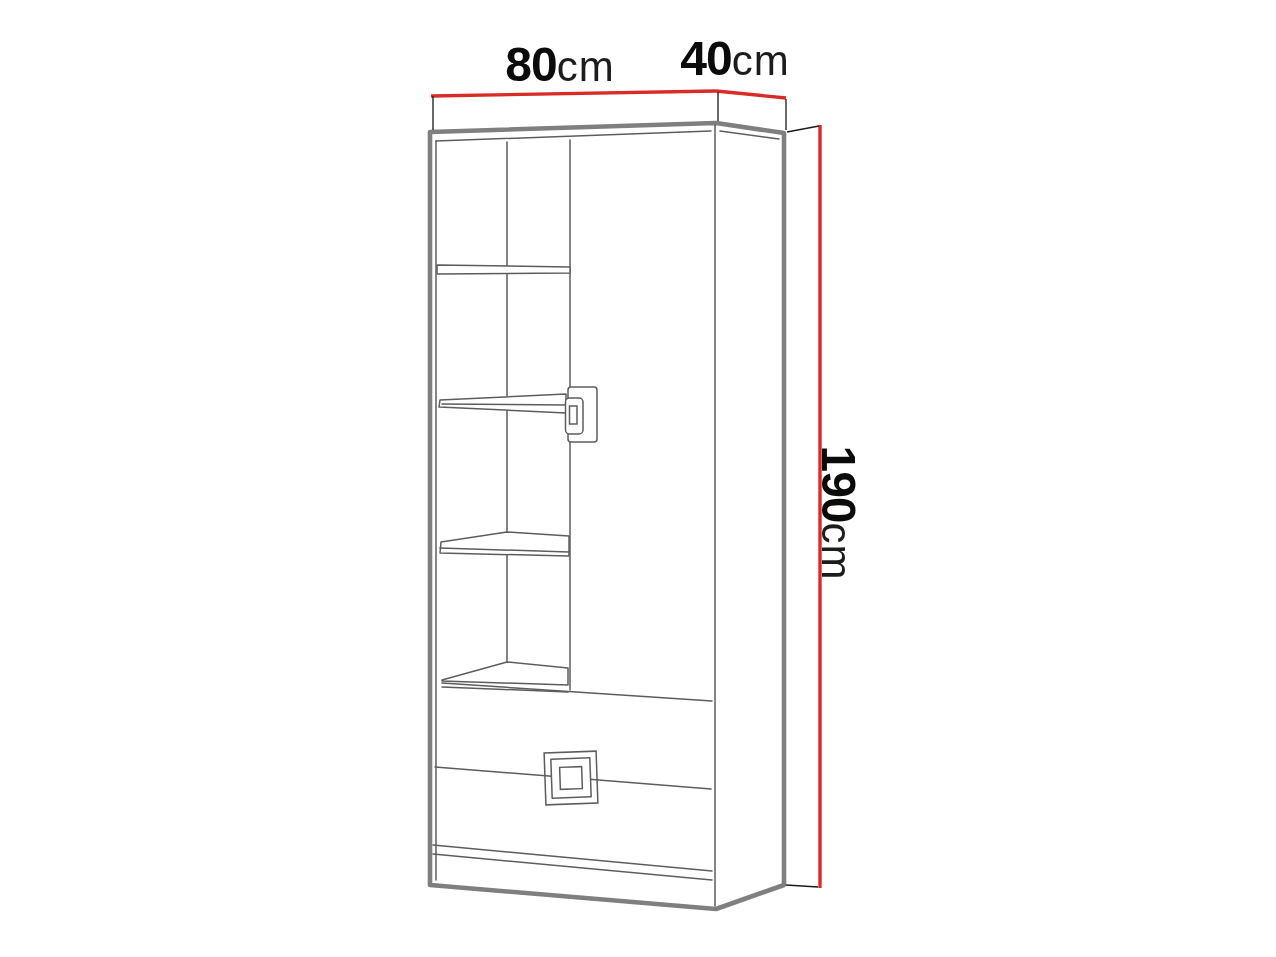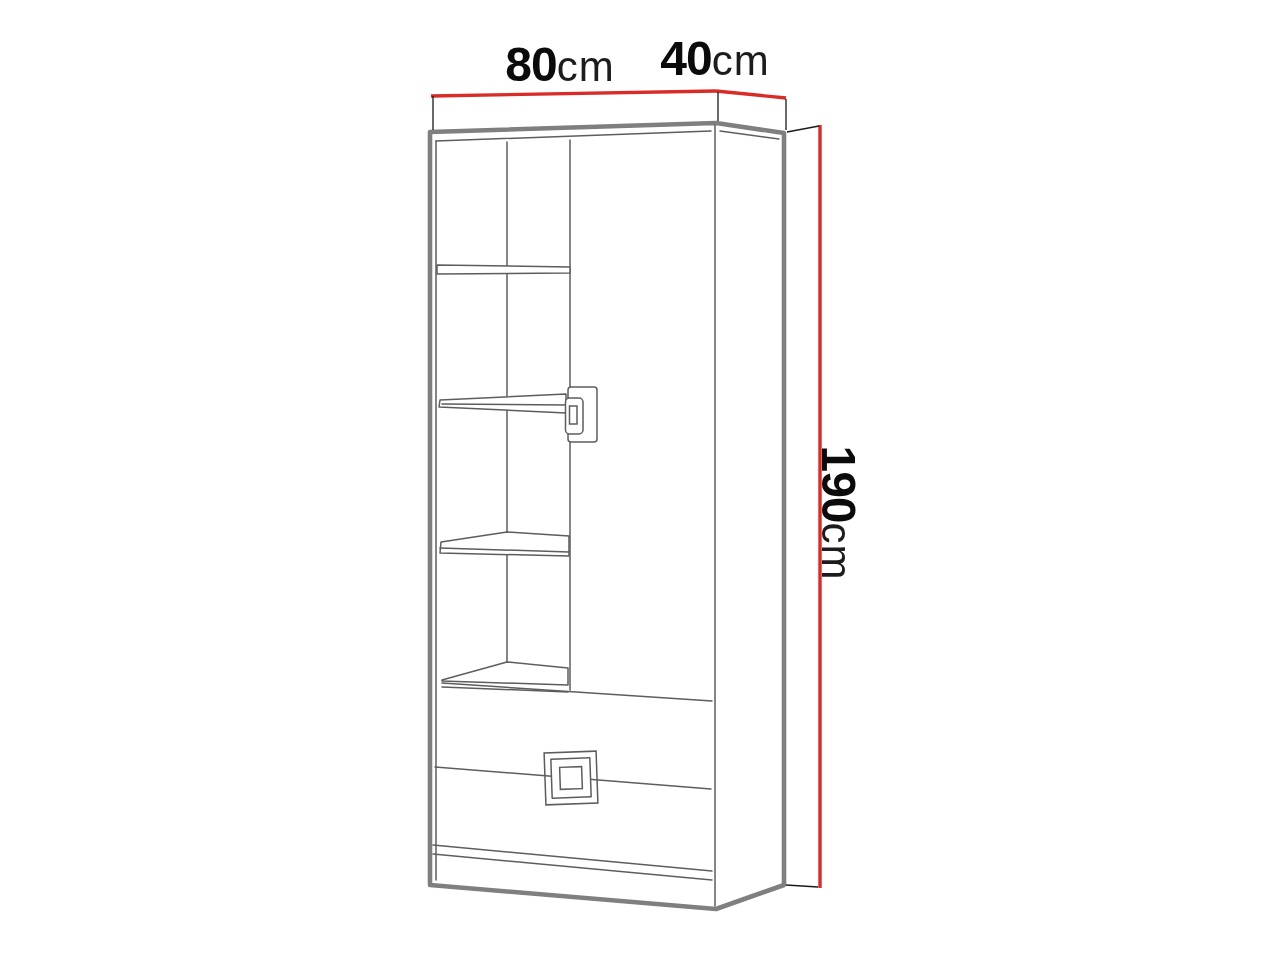--- a/index.html
+++ b/index.html
@@ -38,21 +38,21 @@
     letter-spacing:-1px;
     color:var(--label-number);
   }
   .dim-label .unit{
     font-weight:400;
     font-size:42px;
     letter-spacing:1px;
     color:var(--label-unit);
   }
   .w-label{left:455px;top:28px;width:210px;}
-  .d-label{left:610px;top:22px;width:210px;}
+  .d-label{left:630px;top:22px;width:210px;}
   .h-label{
     left:730px;top:478px;width:220px;height:52px;
     transform:rotate(90deg);
     transform-origin:center center;
   }
 </style>
 </head>
 <body>
 
 <div class="stage">

